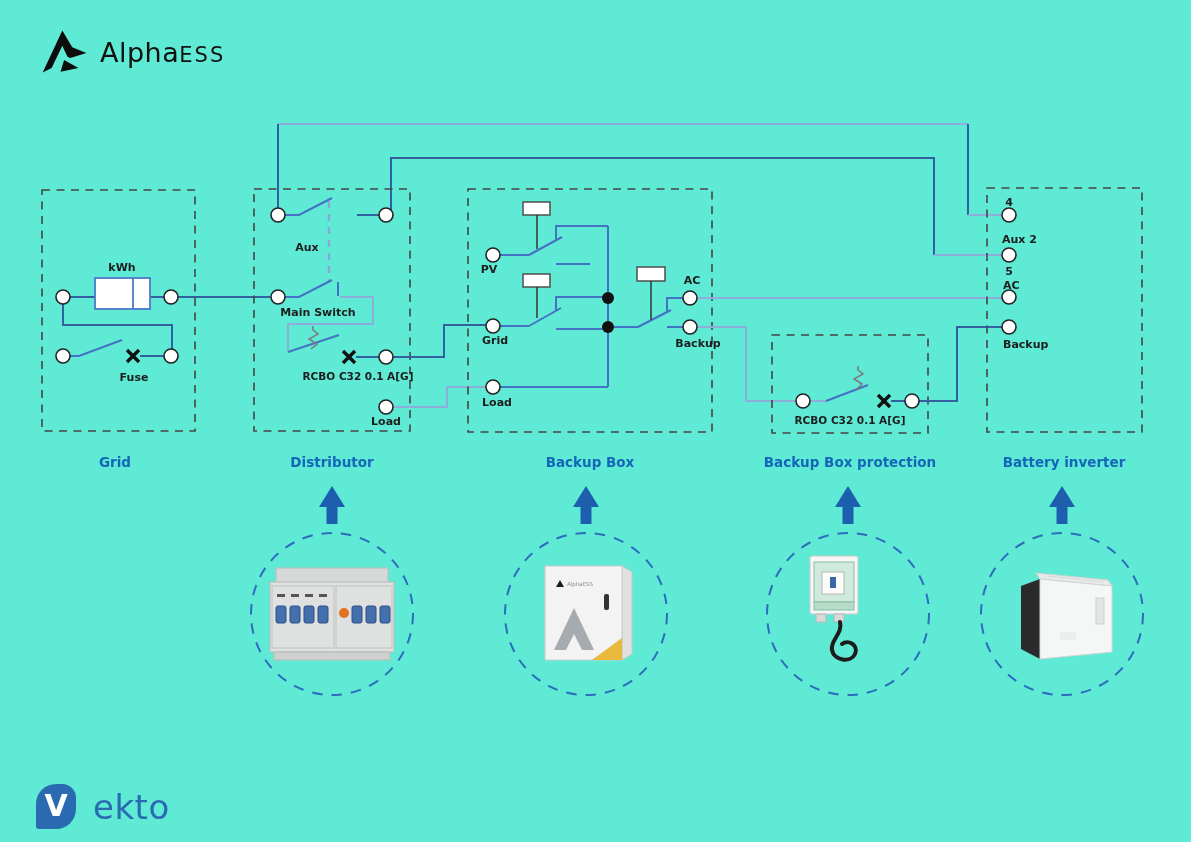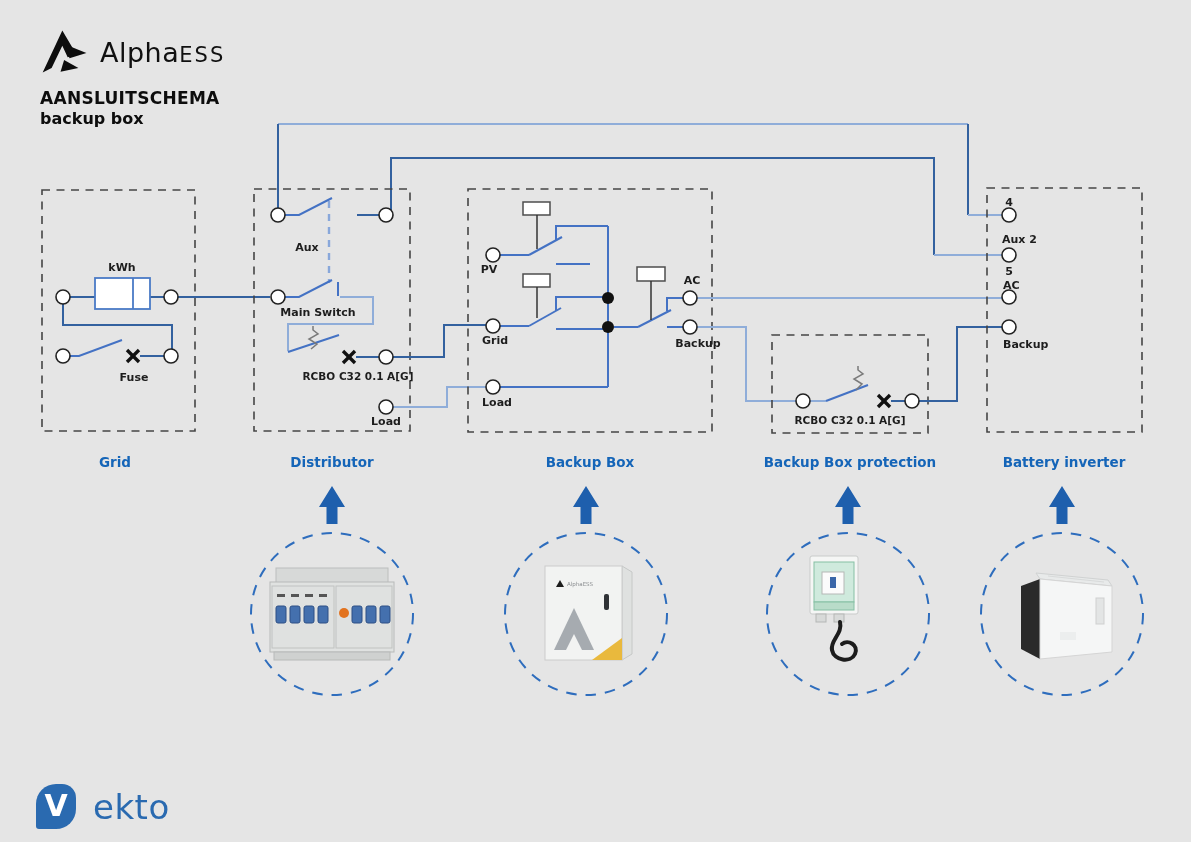--- a/index.html
+++ b/index.html
@@ -1,16 +1,16 @@
 <!DOCTYPE html>
 <html><head>
 <meta charset="utf-8">
 <style>
   html,body{margin:0;padding:0;background:#ffffff;}
-  .page{position:relative;width:1191px;height:842px;background:#e5e5e5;overflow:hidden;
+  .page{position:relative;width:1191px;height:842px;background:#5eead4;overflow:hidden;
         font-family:"DejaVu Sans",sans-serif;}
   .schematic{position:absolute;left:0;top:0;}
   
   .header{position:absolute;left:40px;top:26px;z-index:5;}
   .brandrow{display:flex;align-items:center;gap:10px;height:52px;}
   .brandtext{color:#101010;font-size:27px;font-weight:400;letter-spacing:0.5px;}
   .brandtext .ess{font-size:21px;letter-spacing:2px;}
   .titleblock{margin-top:10px;color:#0d0d0d;line-height:1.25;}
   .titleblock .t1{font-size:17px;font-weight:800;letter-spacing:0.3px;}
   .titleblock .t2{font-size:16px;font-weight:800;}
@@ -46,24 +46,20 @@
 
   <div class="header">
     <div class="brandrow">
       <svg width="50" height="52" viewBox="0 0 56 52">
         <path d="M25,2 L41,29 L31,32 L25,19 L13,44 L3,49 Z" fill="#0d0d0d"></path>
         <path d="M29,18 L52,27 L33,33 Z" fill="#0d0d0d"></path>
         <path d="M27,35 L43,44 L23,48 Z" fill="#0d0d0d"></path>
       </svg>
       <div class="brandtext"><span>Alpha</span><span class="ess">ESS</span></div>
     </div>
-    <div class="titleblock">
-      <div class="t1">AANSLUITSCHEMA</div>
-      <div class="t2">backup box</div>
-    </div>
   </div>
 
   <svg class="schematic" width="1191" height="842" viewBox="0 0 1191 842">
 
     <g>
       <polyline class="wl" points="278,124 968,124"></polyline>
       <line class="wd" x1="278" y1="124" x2="278" y2="208"></line>
       <line class="wd" x1="968" y1="124" x2="968" y2="215"></line>
       <line class="wl" x1="968" y1="215" x2="1002" y2="215"></line>
       <polyline class="wd" points="393,215 391,215 391,158 934,158 934,255"></polyline>

